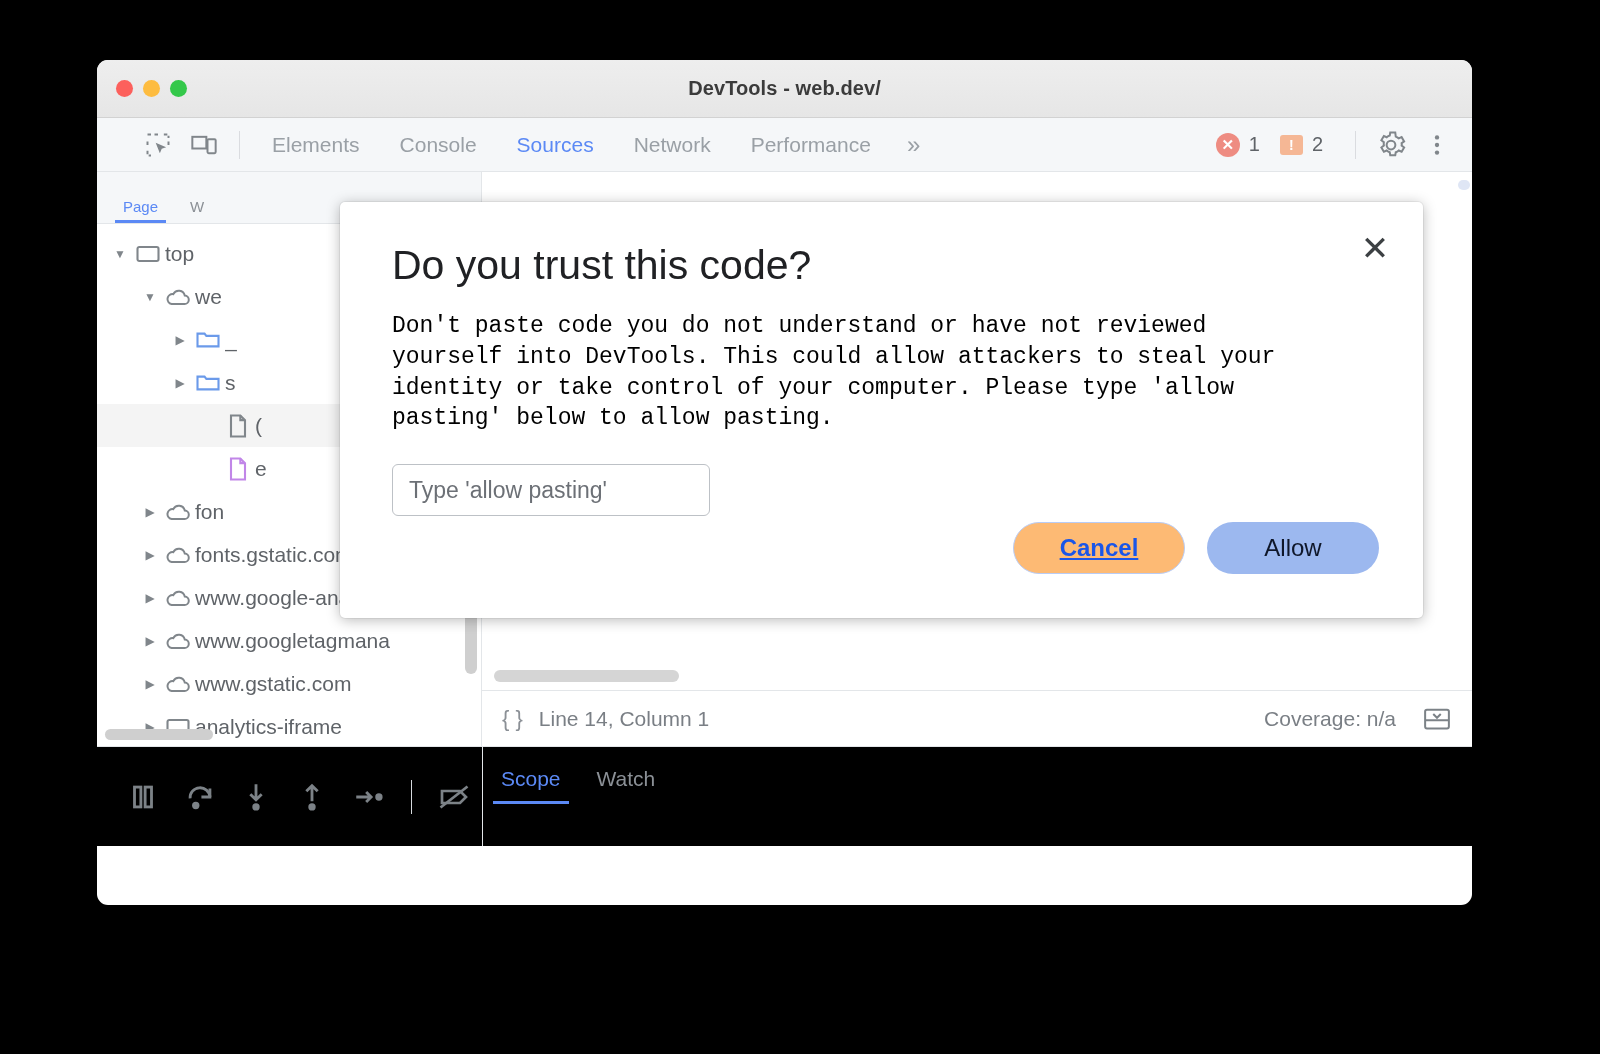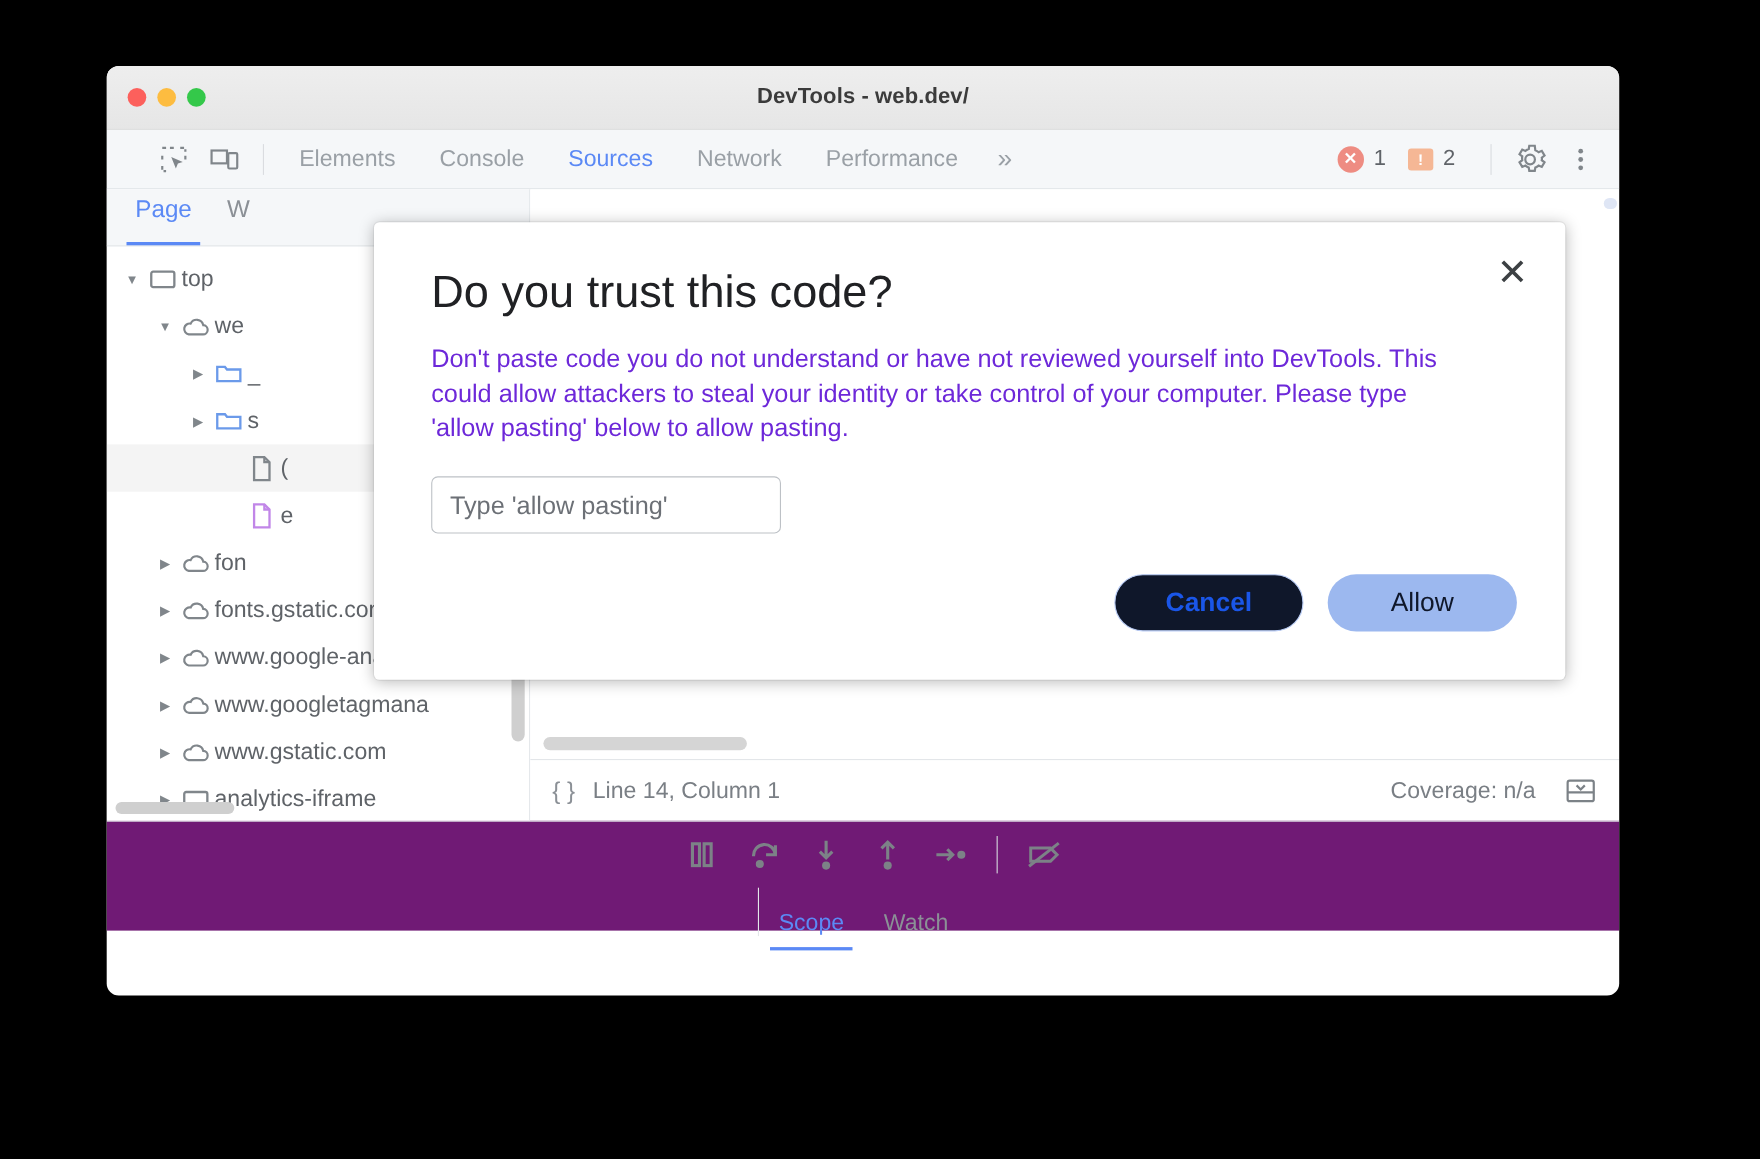--- a/index.html
+++ b/index.html
@@ -95,22 +95,22 @@
     display: flex; flex-direction: column;
     background: #fff;
     position: relative;
   }
   .nav-tabs {
     height: 52px; background: #f5f7f9;
     border-bottom: 1px solid #e3e6e9;
     display: flex; align-items: flex-end; padding-left: 10px;
   }
   .nav-tab {
-    font-size: 22px; color: #8b9096;
-    padding: 0 16px 20px 16px; position: relative;
+    font-size: 15px; color: #8b9096;
+    padding: 0 16px 8px 16px; position: relative;
   }
   .nav-tab.active { color: #5b89f5; }
   .nav-tab.active::after {
     content: ""; position: absolute; left: 8px; right: 8px; bottom: 0;
     height: 3px; background: #5b89f5;
   }
 
   .tree { flex: 1; overflow: hidden; position: relative; padding-top: 8px; }
   .row {
     display: flex; align-items: center;
@@ -177,22 +177,22 @@
     padding: 0 20px;
     font-size: 21px; color: #7a7f85;
   }
   .pp-ico { color: #8b9096; margin-right: 16px; font-size: 22px; }
   .sb-right { margin-left: auto; display: flex; align-items: center; gap: 26px; }
 
   
   .debugbar {
     height: 100px;
     border-top: 1px solid #e3e6e9;
-    background: #701a75;
-    display: flex; align-items: center; flex-direction: column;
+    background: #000000;
+    display: flex; align-items: center;
   }
   .dbg-btns { display: flex; align-items: center; width: 385px; flex: none; padding-left: 18px; }
   .dbg-btn {
     width: 60px; height: 60px;
     display: flex; align-items: center; justify-content: center;
     color: #7c8287;
   }
   .dbg-sep { width: 1px; height: 34px; background: #d6dade; margin: 0 14px; }
   .scope-tabs { display: flex; align-items: flex-start; height: 100%; border-left: 1px solid #e3e6e9; }
   .scope-tab {
@@ -216,43 +216,43 @@
     padding: 40px 44px 0 52px;
     z-index: 50;
   }
   .dlg-close {
     position: absolute; right: 28px; top: 26px;
     width: 40px; height: 40px;
     display: flex; align-items: center; justify-content: center;
     font-size: 34px; color: #3c4043; line-height: 1;
   }
   .dlg-title { font-size: 41px; color: #202124; font-weight: normal; margin-bottom: 22px; }
-  .dlg-body { font-size: 23px; color: #6d28d9; line-height: 1.34; max-width: 935px; }
+  .dlg-body { font-size: 23px; color: #000000; line-height: 1.34; max-width: 935px; font-family: Liberation Mono, monospace; }
   .dlg-input {
     margin-top: 30px;
     width: 318px; height: 52px;
     border: 1px solid #bdc1c6; border-radius: 6px;
     padding: 0 16px;
     font-size: 23px; color: #202124;
     font-family: "Liberation Sans", sans-serif;
     background: #fff;
   }
   .dlg-input::placeholder { color: #6c7076; }
   .dlg-actions {
     position: absolute; right: 44px; bottom: 44px;
     display: flex; align-items: center; gap: 22px;
   }
   .btn {
     font-size: 24px; border-radius: 26px;
     height: 52px; display: flex; align-items: center; justify-content: center;
     font-family: "Liberation Sans", sans-serif;
   }
   .btn-cancel {
-    width: 172px; background: #0f172a; color: #1a56e8;
-    border: 1px solid #b9ccf5; font-weight: bold;
+    width: 172px; background: #fdba74; color: #1a56e8;
+    border: 1px solid #b9ccf5; font-weight: bold; text-decoration: underline;
   }
   .btn-allow {
     width: 172px; background: #9cb8ef; color: #0f172a;
     border: none; font-weight: normal;
   }
 
   svg { display: block; }
 </style>
 </head>
 <body>

